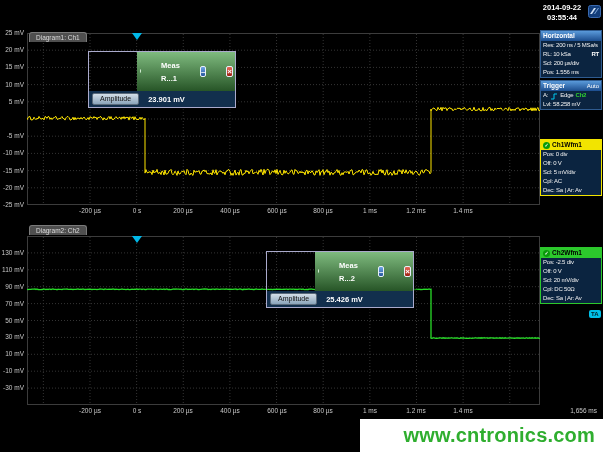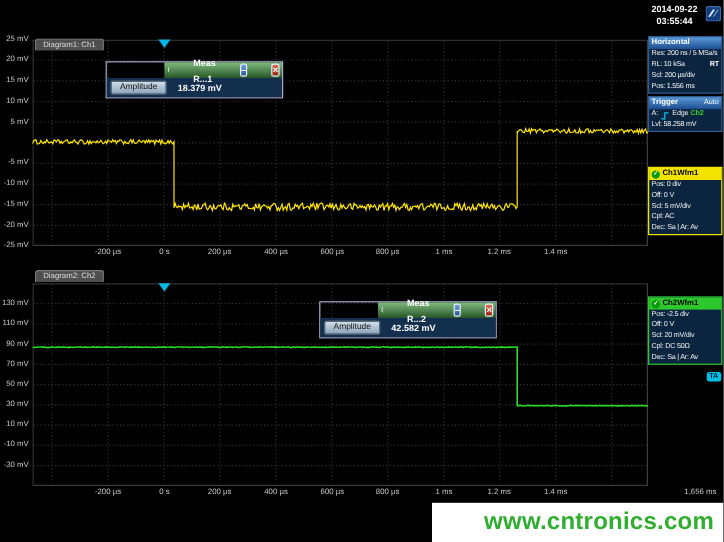--- a/index.html
+++ b/index.html
@@ -14,21 +14,21 @@
     position:absolute; background:#4f4f4f; border:1px solid #7a7a7a; border-bottom:none;
     border-radius:3px 3px 0 0; color:#ddd; font-size:6.5px; padding:1px 6px; z-index:3; white-space:nowrap;
   }
   .trig-marker { position:absolute; width:0; height:0; z-index:4;
     border-left:5px solid transparent; border-right:5px solid transparent; border-top:7px solid #00b8e8; }
   .ta-tag { position:absolute; background:#00c0e8; color:#00222a; font-size:6px; font-weight:bold;
     padding:1px 2px; border-radius:2px; z-index:4; line-height:1; }
 
   
   .meas-win { position:absolute; width:146px; border:1px solid #aac; z-index:6; box-shadow:2px 3px 4px rgba(0,0,0,.65); }
-  .meas-title { height:13px; background:linear-gradient(180deg,#7fbb7f,#275527); display:flex; align-items:center; padding:0 2px; gap:20px;margin-left:48px; }
+  .meas-title { height:13px; background:linear-gradient(180deg,#7fbb7f,#275527); display:flex; align-items:center; padding:13px 2px; gap:20px;margin-left:48px; }
   .meas-title-text { color:#fff; font-size:7.5px; font-weight:bold; flex:1; line-height:13px; }
   .winbtn { width:17px; height:11px; border-radius:2px; color:#fff; font-size:8px; line-height:10px; text-align:center; font-weight:bold; border:1px solid #e8f0f8; box-sizing:border-box; cursor:pointer; }
   .btn-min { background:linear-gradient(180deg,#6ea5e5,#27569d); }
   .btn-close { background:linear-gradient(180deg,#e56a57,#9d2013); }
   .meas-body { background:#122f4d; padding:2px 3px; display:flex; align-items:center; }
   .meas-chip { background:linear-gradient(180deg,#d3dee8,#8ba5bb); color:#101010; font-size:7px; padding:1px 7px 2px; border-radius:2px; border:1px solid #5a6a7a; }
   .meas-value { color:#fff; font-size:7.5px; font-weight:bold; margin-left:9px; }
 
   
   .panel { position:absolute; left:540px; width:62px; background:#0b2440; border:1px solid #2f5b8f; box-sizing:border-box; z-index:2; }
@@ -113,37 +113,37 @@
       <svg width="10" height="10">
         <circle cx="4" cy="4" r="2.6" fill="#1e6e2e" stroke="#d8f0d8" stroke-width="1"></circle>
         <line x1="6" y1="6" x2="9" y2="9" stroke="#d8f0d8" stroke-width="1.4"></line>
       </svg>
       <span class="meas-title-text">Meas R...1</span>
       <span class="winbtn btn-min">–</span>
       <span class="winbtn btn-close">×</span>
     </div>
     <div class="meas-body">
       <span class="meas-chip">Amplitude</span>
-      <span class="meas-value">18.379 mV</span>
+      <span class="meas-value">23.901 mV</span>
     </div>
   </div>
 
   <div class="meas-win" style="left:266px;top:251px">
     <div class="meas-title">
       <svg width="10" height="10">
         <circle cx="4" cy="4" r="2.6" fill="#1e6e2e" stroke="#d8f0d8" stroke-width="1"></circle>
         <line x1="6" y1="6" x2="9" y2="9" stroke="#d8f0d8" stroke-width="1.4"></line>
       </svg>
       <span class="meas-title-text">Meas R...2</span>
       <span class="winbtn btn-min">–</span>
       <span class="winbtn btn-close">×</span>
     </div>
     <div class="meas-body">
       <span class="meas-chip">Amplitude</span>
-      <span class="meas-value">42.582 mV</span>
+      <span class="meas-value">25.426 mV</span>
     </div>
   </div>
 
   <div class="watermark-box">
     <span class="watermark-text" style="color: rgb(47, 174, 47);">www.cntronics.com</span>
   </div>
 
 <div class="panel" style="top: 139px; border-color: rgb(242, 228, 0);">
       <div class="wfm-tab" style="background: rgb(242, 228, 0);">
         <span class="check-dot">✓</span>

